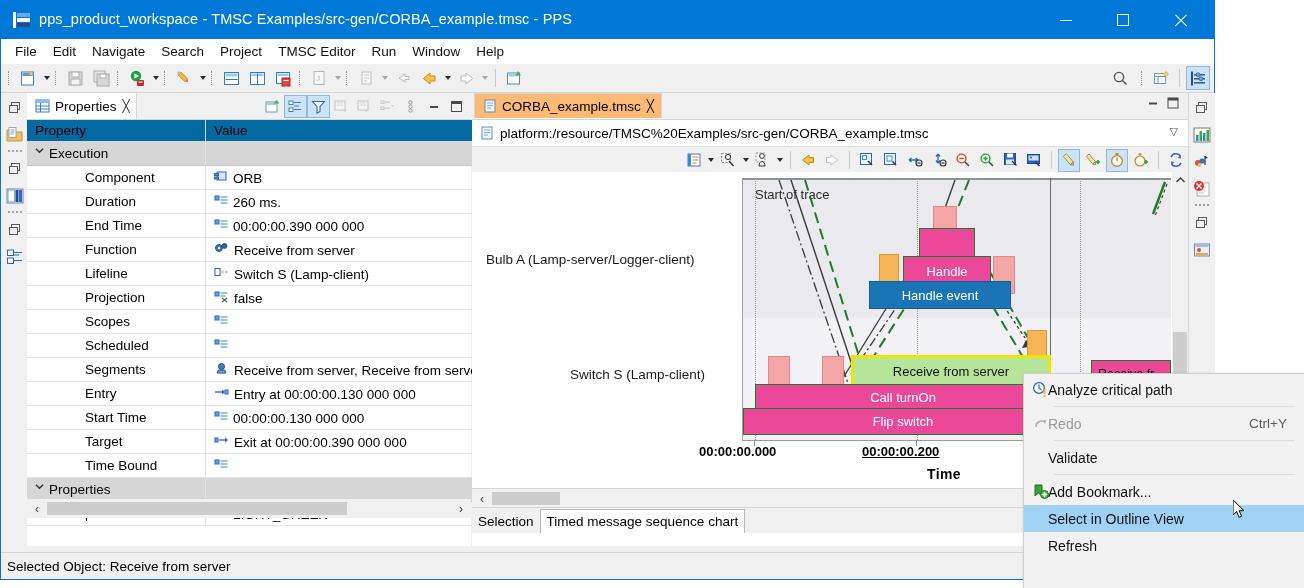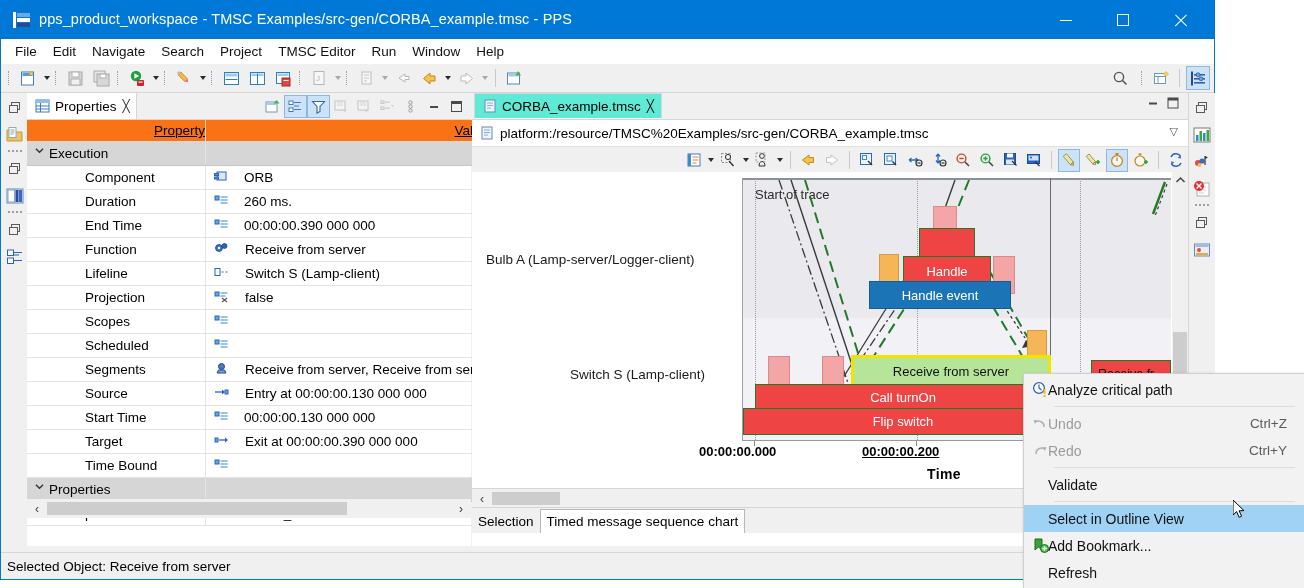--- a/index.html
+++ b/index.html
@@ -53,58 +53,58 @@
   
   .props{position:absolute;left:26px;top:92px;width:444px;height:453px;background:#fff;}
   .vtabrow{height:26px;background:#f0f0f0;position:relative;border-bottom:1px solid #d6d6d6;}
   .vtab{position:absolute;left:0;top:0;height:26px;background:#fff;display:flex;align-items:center;padding:0 6px 0 8px;border-right:1px solid #d6d6d6;}
   .vtab .lbl{font-size:13.5px;margin:0 6px 0 5px;}
   .vtab .xg{font-size:12px;color:#333;}
   .vtools{position:absolute;right:3px;top:2px;display:flex;align-items:center;}
   .vti{width:21px;height:21px;display:flex;align-items:center;justify-content:center;border:1px solid transparent;}
   .vti.on{border:1px solid #8cb9e0;background:#cde2f7;}
   table.ptab{border-collapse:collapse;width:444px;table-layout:fixed;font-size:13.5px;}
-  table.ptab th{font-weight:normal;text-align:right;padding:3px 0 3px 8px;border-bottom:1px solid #d9d9d9;border-right:1px solid #d9d9d9;background:#f97316;text-decoration:underline;}
+  table.ptab th{font-weight:normal;text-align:left;padding:3px 0 3px 8px;border-bottom:1px solid #d9d9d9;border-right:1px solid #d9d9d9;background:#0369a1;}
   table.ptab td{padding:2px 0 2px 8px;border-bottom:1px solid #e3e3e3;border-right:1px solid #e3e3e3;height:19px;overflow:hidden;white-space:nowrap;}
   .c1{width:170px;}
   .c2{width:274px;}
   tr.grp td{background:#d6d6d6;border-bottom:1px solid #c6c6c6;}
   td.pname{padding-left:8px;}
   td.pname.ind{padding-left:58px;}
   td.pname.grpn{padding-left:22px;position:relative;}
   .chev{position:absolute;left:8px;top:4px;width:9px;height:9px;}
-  .vcell{display:flex;align-items:center;gap:16px;}
+  .vcell{display:flex;align-items:flex-end;gap:5px;}
   .hscroll{position:absolute;left:0;bottom:28px;width:444px;height:19px;background:#f0f0f0;border-top:1px solid #d6d6d6;display:flex;align-items:center;}
   .ar{width:20px;height:19px;display:flex;align-items:center;justify-content:center;color:#3a3a3a;font-size:12px;}
   .thumb{height:13px;background:#cdcdcd;}
   .statusln{position:absolute;left:0;bottom:0;width:1213px;height:26px;background:#f0f0f0;border-top:1px solid #d6d6d6;display:flex;align-items:center;padding-left:6px;font-size:13.5px;}
 
   
   .editor{position:absolute;left:471px;top:92px;width:716px;height:453px;background:#fff;}
   .etabrow{height:26px;background:#f0f0f0;position:relative;border-bottom:1px solid #d6d6d6;}
-  .etab{position:absolute;left:2px;top:0;height:26px;background:#5eead4;display:flex;align-items:center;padding:0 7px 0 8px;border:1px solid #d6d6d6;border-bottom:1px solid #fff;box-sizing:border-box;}
+  .etab{position:absolute;left:2px;top:0;height:26px;background:#fdba74;display:flex;align-items:center;padding:0 7px 0 8px;border:1px solid #d6d6d6;border-bottom:1px solid #fff;box-sizing:border-box;}
   .etools{position:absolute;right:4px;top:3px;display:flex;align-items:center;gap:6px;}
   .pathbar{height:26px;display:flex;align-items:center;padding-left:8px;position:relative;border-bottom:1px solid #e0e0e0;}
   .pathbar .ptxt{font-size:13.5px;margin-left:6px;}
   .etoolbar{height:26px;background:#f0f0f0;border-bottom:1px solid #c9c9c9;display:flex;align-items:center;padding-left:210px;}
   .eti{width:21px;height:21px;display:flex;align-items:center;justify-content:center;border:1px solid transparent;margin:0 1px;}
   .eti.on{border:1px solid #8cb9e0;background:#cde2f7;}
 
   .canvas{position:absolute;left:0;top:79px;width:716px;height:316px;background:#fff;overflow:hidden;}
   .vscroll{position:absolute;right:0;top:0;width:16px;height:316px;background:#f0f0f0;}
   .vthumb{position:absolute;right:1px;top:160px;width:14px;height:60px;background:#cdcdcd;}
   .vup{position:absolute;right:0;top:0;width:16px;height:16px;display:flex;align-items:center;justify-content:center;}
   .lifeline-lbl{position:absolute;font-size:13.5px;color:#1a1a1a;white-space:nowrap;}
   .plot{position:absolute;left:270px;top:6px;width:428px;height:262px;background:#eaeaee;border-left:1px solid #9aa0a6;}
   .plot-lower{position:absolute;left:0;top:140px;width:100%;height:122px;background:#f2f2f6;}
   .gl{position:absolute;top:0;width:0;height:262px;border-left:1px dotted #9a9a9a;}
   .gl.solid{border-left:1px solid #6a6a6a;}
   .topline{position:absolute;left:0;top:0;width:428px;height:2px;background:#8a9199;}
   .bar{position:absolute;box-sizing:border-box;display:flex;align-items:center;justify-content:center;font-size:13px;white-space:nowrap;}
-  .bar.green{background:#ef4444;border:1px solid #1f7a26;color:#fff;}
+  .bar.green{background:#ec4899;border:1px solid #1f7a26;color:#fff;}
   .bar.dkblue{background:#1a74b5;border:1px solid #145d92;color:#fff;}
   .bar.ltblue{background:#a6cde4;border:1px solid #7fb4d2;color:#1a1a1a;}
   .bar.pink{background:#f4a6a6;border:1px solid #d98b8b;}
   .bar.orange{background:#f6b557;border:1px solid #d99a3e;}
   .bar.sel{background:#b6e59a;border:3px solid #f2e400;color:#111;}
   .axisrow{position:absolute;left:270px;top:268px;width:428px;height:2px;}
   .tick{position:absolute;top:0;width:1px;height:5px;background:#8a8a8a;}
   .xlab{position:absolute;top:272px;font-size:13px;color:#000;font-weight:bold;}
   .axtitle{position:absolute;top:294px;font-size:14px;font-weight:bold;letter-spacing:.4px;}
   .hsc2{position:absolute;left:0;top:395px;width:716px;height:19px;background:#f0f0f0;border-top:1px solid #d6d6d6;display:flex;align-items:center;}
@@ -620,21 +620,21 @@
               <span class="vcell">
                 <span><svg width="15" height="13" viewBox="0 0 15 13">
                     <circle cx="7.5" cy="4.5" r="3" fill="#4a7ab5" stroke="#1a4a9a"></circle>
                     <path d="M3 11h9l-1.5-3h-6z" fill="#7aa5cc" stroke="#1a4a9a"></path>
                   </svg></span>
                 <span>Receive from server, Receive from server</span>
               </span>
             </td>
           </tr>
           <tr>
-            <td class="pname ind">Source</td>
+            <td class="pname ind">Entry</td>
             <td>
               <span class="vcell">
                 <span><svg width="15" height="13" viewBox="0 0 15 13">
                     <path d="M1 6h7" stroke="#2a62c4" stroke-width="1.3"></path>
                     <polygon points="8,3.5 11,6 8,8.5" fill="#2a62c4"></polygon>
                     <rect x="11" y="4" width="3" height="4" fill="#6aa9e0" stroke="#2a62c4"></rect>
                   </svg></span>
                 <span>Entry at 00:00:00.130 000 000</span>
               </span>
             </td>
@@ -990,55 +990,45 @@
           <rect x="11.5" y="8" width="2" height="5" fill="#f0b429"></rect>
           <rect x="11.5" y="14" width="2" height="2" fill="#f0b429"></rect>
         </svg>
     </span>
     <span>Analyze critical path</span>
   </div>
   <div class="ctxsep"></div>
   <div class="ctxi dim">
     <span class="cico">
       <svg width="17" height="17" viewBox="0 0 17 17">
-          <path d="M12 12 C12 6 6 5 3 7" fill="none" stroke="#b0b0b0" stroke-width="1.6"></path>
-          <polygon points="1.5,5 5.5,5.5 3,9" fill="#b0b0b0"></polygon>
-        </svg>
-    </span>
-    <span>Undo</span>
-    <span class="acc">Ctrl+Z</span>
-  </div>
-  <div class="ctxi dim">
-    <span class="cico">
-      <svg width="17" height="17" viewBox="0 0 17 17">
           <path d="M4 12 C4 6 10 5 13 7" fill="none" stroke="#b0b0b0" stroke-width="1.6"></path>
           <polygon points="14.5,5 10.5,5.5 13,9" fill="#b0b0b0"></polygon>
         </svg>
     </span>
     <span>Redo</span>
     <span class="acc">Ctrl+Y</span>
   </div>
   <div class="ctxsep"></div>
   <div class="ctxi">
     <span>Validate</span>
   </div>
   <div class="ctxsep"></div>
-  <div class="ctxi hl">
-    <span>Select in Outline View</span>
-  </div>
   <div class="ctxi">
     <span class="cico">
       <svg width="17" height="17" viewBox="0 0 17 17">
           <path d="M3 2h7v11l-3.5-3L3 13z" fill="#3aa03a" stroke="#1f6e1f"></path>
           <circle cx="12.5" cy="11.5" r="4" fill="#4cc04c" stroke="#1f6e1f"></circle>
           <path d="M12.5 9.2v4.6M10.2 11.5h4.6" stroke="#fff" stroke-width="1.4"></path>
         </svg>
     </span>
     <span>Add Bookmark...</span>
   </div>
+  <div class="ctxi hl">
+    <span>Select in Outline View</span>
+  </div>
   <div class="ctxi">
     <span>Refresh</span>
   </div>
   <div class="ctxi">
     
   </div>
 </div>
 
 <svg class="cursor" viewBox="0 0 14 20">
   <polygon points="0,0 0,15 3.6,11.6 6.2,17.4 8.6,16.2 6.1,10.8 11,10.6" fill="#fff" stroke="#000" stroke-width="1"></polygon>

